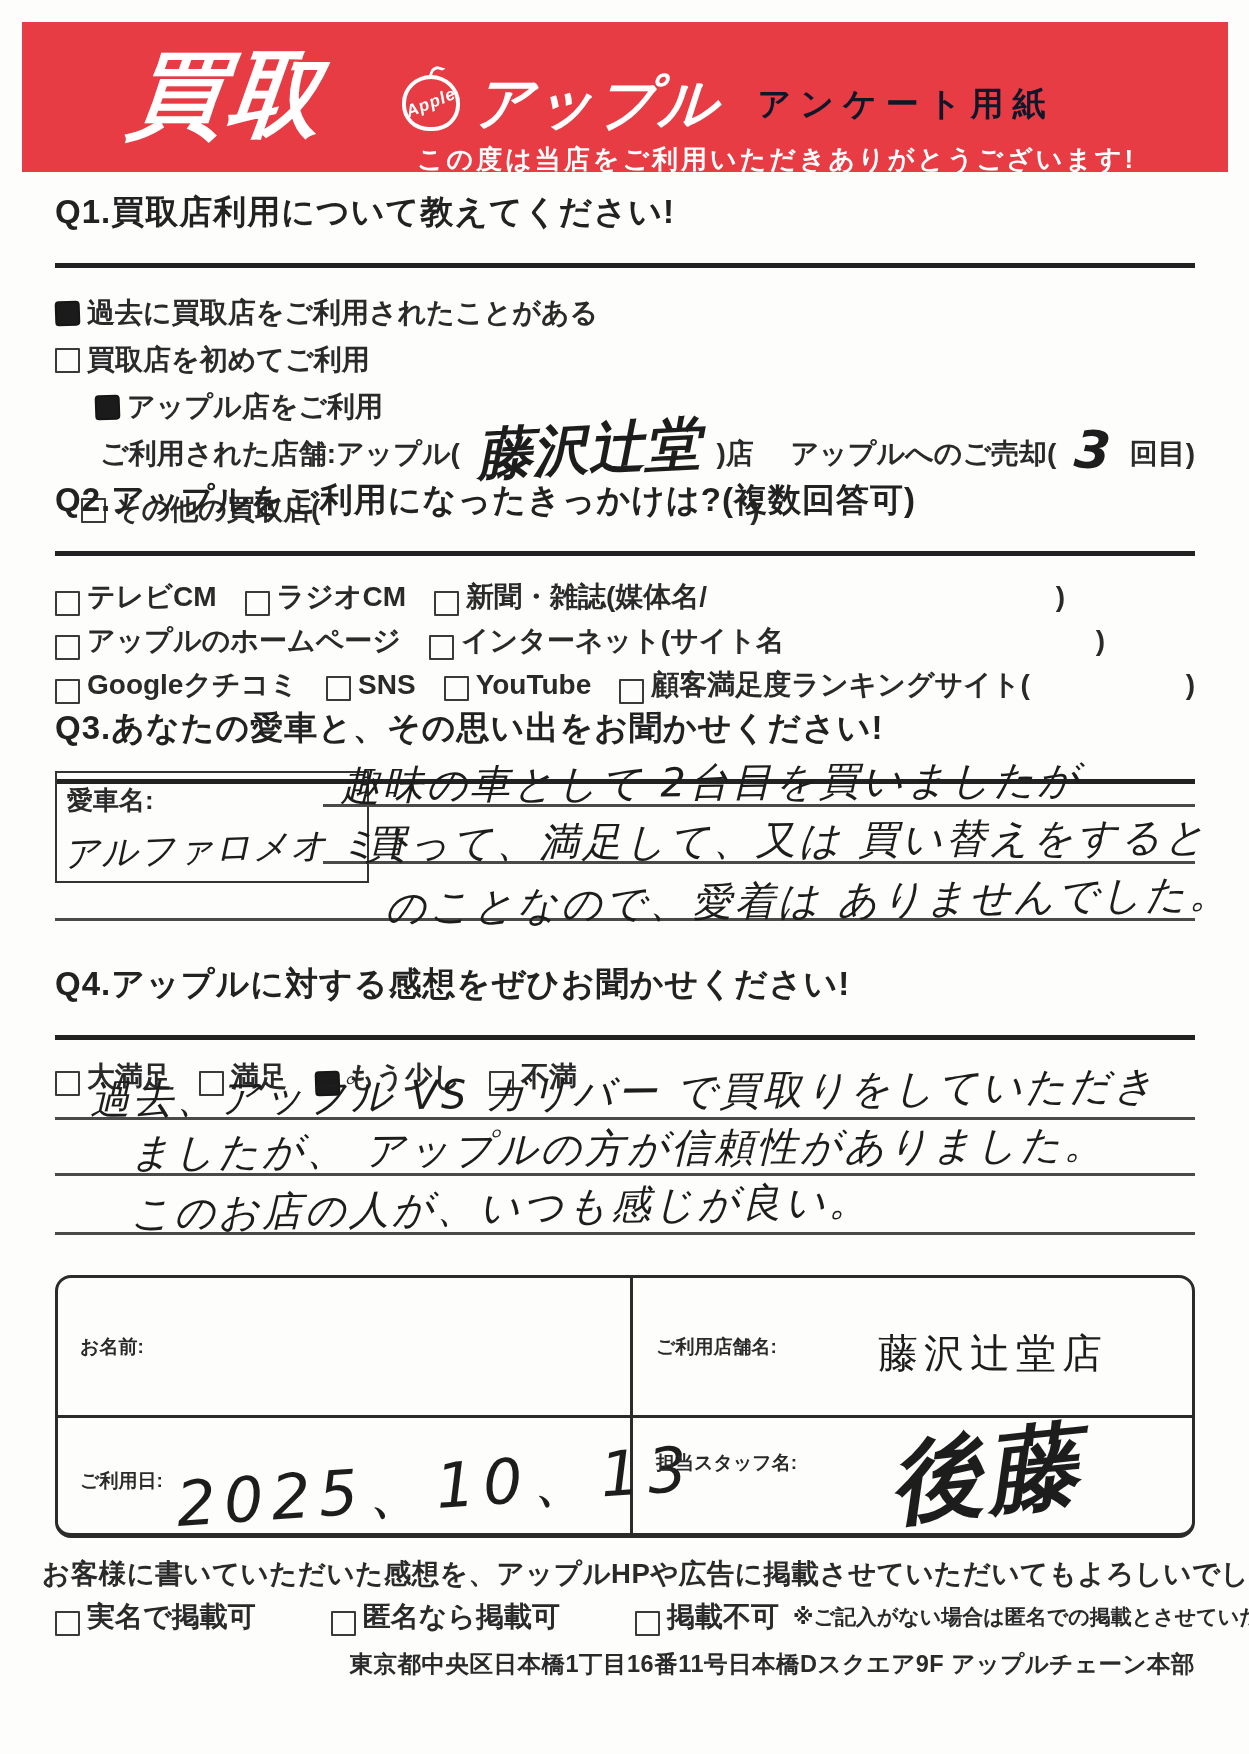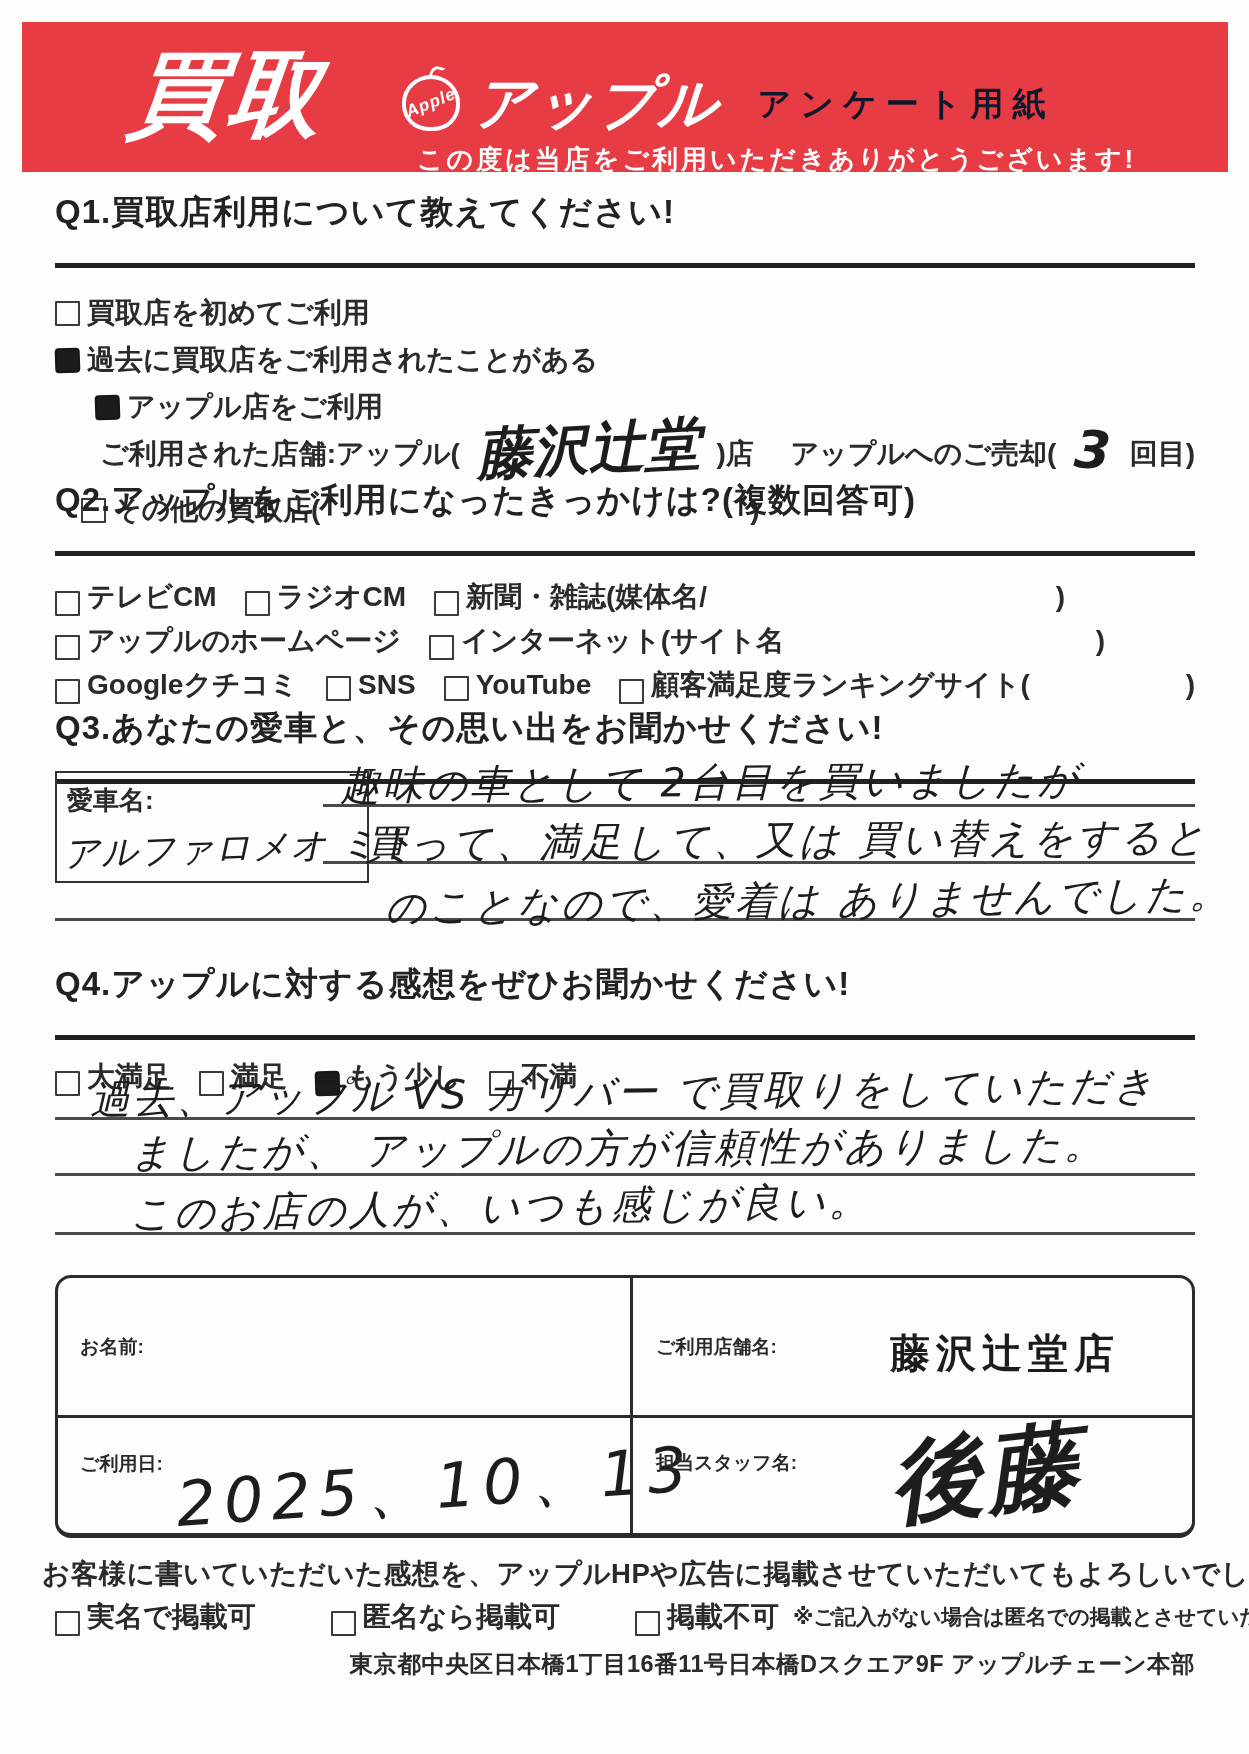--- a/index.html
+++ b/index.html
@@ -88,21 +88,21 @@
   .car-box .car-label { font-size:26px; font-weight:600; padding:10px 0 0 10px; }
 
   
   .info-table {
     position:absolute; left:55px; top:1275px; width:1140px; height:263px;
     border:3px solid #2b2b2b; border-bottom-width:5px; border-radius:16px;
   }
   .vdiv { position:absolute; left:572px; top:0; width:2.5px; height:100%; background:#2b2b2b; }
   .hdiv { position:absolute; left:0; top:137px; width:100%; height:2.5px; background:#2b2b2b; }
   .cell-label { position:absolute; font-size:19px; font-weight:600; }
-  .store-name { position:absolute; font-size:40px; font-weight:700; letter-spacing:6px; color:#1c1c1c;margin-left:12px; }
+  .store-name { position:absolute; font-size:40px; font-weight:400; letter-spacing:6px; color:#1c1c1c; }
   .date-hand  { position:absolute; font-size:62px; transform:rotate(-4deg); letter-spacing:8px; }
   .staff-hand { position:absolute; font-size:92px; font-weight:700; transform:rotate(-6deg); letter-spacing:4px; }
 
   
   .consent-q { position:absolute; left:42px; top:1556px; font-size:27.5px; font-weight:700; letter-spacing:0.5px; white-space:nowrap; }
   .consent-row { position:absolute; left:55px; top:1598px; display:flex; align-items:center; font-size:28px; font-weight:600; white-space:nowrap; }
   .consent-note { font-size:21px; font-weight:700; margin-left:14px; }
   .address { position:absolute; left:55px; top:1648px; width:1140px; text-align:right; font-size:23.5px; font-weight:700; letter-spacing:0.5px; }
 </style>
 </head>
@@ -120,26 +120,26 @@
       <span class="logo-script">アップル</span>
       <span class="banner-title">アンケート用紙</span>
     </div>
     <div class="banner-sub">この度は当店をご利用いただきありがとうございます!</div>
   </div>
 
   <div class="section" style="top:190px;">
     <div class="q-heading">Q1.買取店利用について教えてください!</div>
     <div class="q1-opts">
       <div class="opt-row">
-        <span class="cb"></span>
-        <span>買取店を初めてご利用</span>
-      </div>
-      <div class="opt-row">
         <span class="cb checked"></span>
         <span>過去に買取店をご利用されたことがある</span>
+      </div>
+      <div class="opt-row">
+        <span class="cb"></span>
+        <span>買取店を初めてご利用</span>
       </div>
       <div class="opt-row" style="margin-left:40px;">
         <span class="cb checked"></span>
         <span>アップル店をご利用</span>
       </div>
       <div class="opt-row row-store" style="margin-left:45px;">
         <span>ご利用された店舗:アップル(</span>
         <span class="hand store-hand">藤沢辻堂</span>
         <span>)店</span>
         <span class="gap40"></span>
@@ -261,21 +261,21 @@
     <div class="hand hline" style="left:75px; top:58px; transform:rotate(-0.5deg);">ましたが、 アップルの方が信頼性がありました。</div>
     <div class="hand hline" style="left:75px; top:117px; transform:rotate(-1deg);">このお店の人が、いつも感じが良い。</div>
   </div>
 
   <div class="info-table">
     <div class="vdiv"></div>
     <div class="hdiv"></div>
     <div class="cell-label" style="left:22px; top:56px;">お名前:</div>
     <div class="cell-label" style="left:598px; top:56px;">ご利用店舗名:</div>
     <div class="store-name" style="left:820px; top:48px;">藤沢辻堂店</div>
-    <div class="cell-label" style="left:22px; top:173px;">ご利用日:</div>
+    <div class="cell-label" style="left:22px; top:190px;">ご利用日:</div>
     <div class="hand date-hand" style="left:118px; top:178px;">2025、10、13</div>
     <div class="cell-label" style="left:598px; top:172px;">担当スタッフ名:</div>
     <div class="hand staff-hand" style="left:832px; top:150px;">後藤</div>
   </div>
 
   <div class="consent-q">お客様に書いていただいた感想を、アップルHPや広告に掲載させていただいてもよろしいでしょうか?</div>
   <div class="consent-row">
     <span class="opt">
         <span class="cb"></span>
         <span>実名で掲載可</span>

